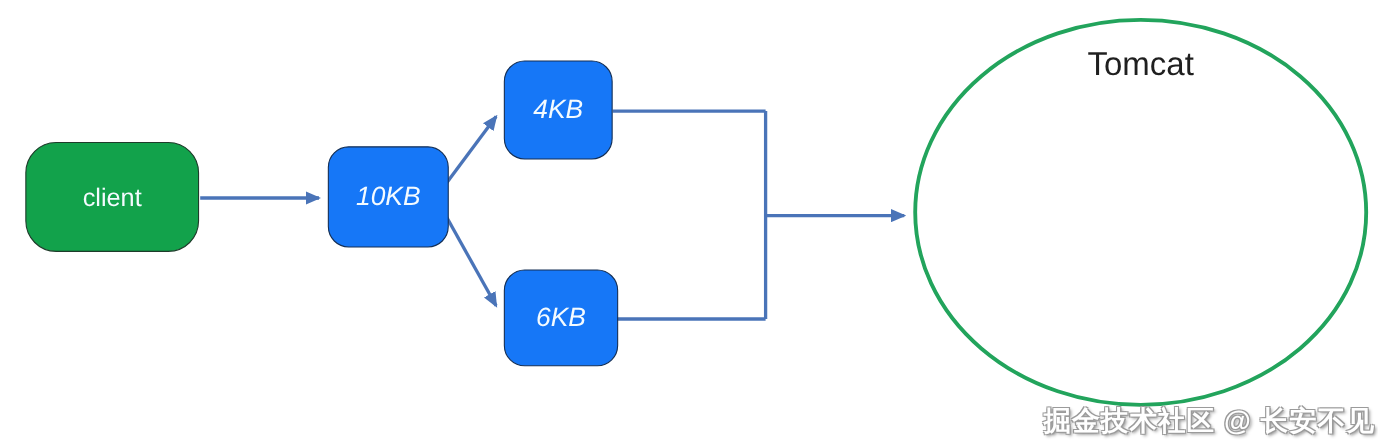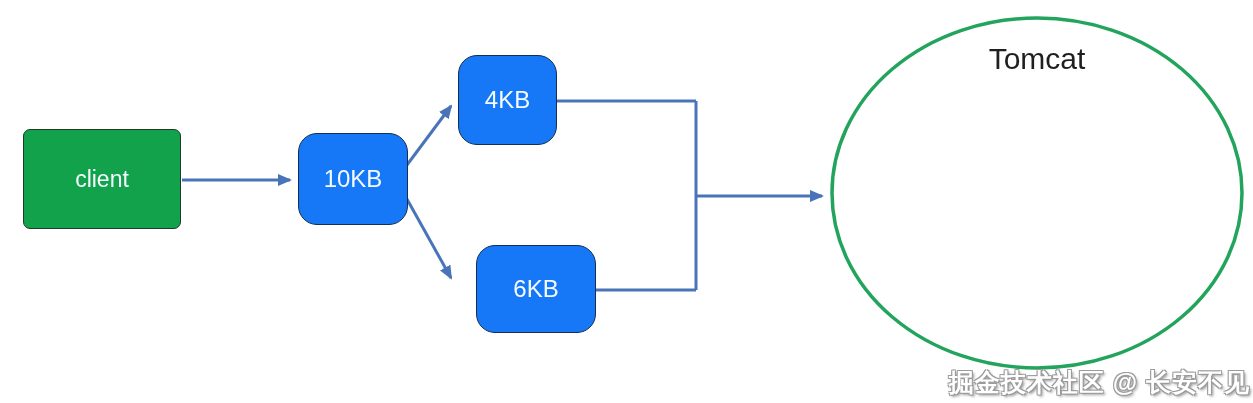--- a/index.html
+++ b/index.html
@@ -43,32 +43,33 @@
     position: absolute;
     display: flex; align-items: center; justify-content: center;
     box-sizing: border-box;
     color: var(--node-text);
     user-select: none;
   }
   .node-client {
     left: 23px; top: 129px; width: 158px; height: 100px;
     background: var(--node-green);
     border: 1.5px solid var(--node-green-border);
-    border-radius: 7px;
+    border-radius: 28px;
     font-size: 23px;
   }
   .node-blue {
     background: var(--node-blue);
     border: 1.5px solid var(--node-blue-border);
     border-radius: 19px;
     font-size: 24px;
+    font-style: italic;
   }
   .node-10kb { left: 298px; top: 133px; width: 110px; height: 92px; }
   .node-4kb  { left: 458px; top: 55px;  width: 99px; height: 90px; }
-  .node-6kb  { left: 476px; top: 245px; width: 120px; height: 88px; }
+  .node-6kb  { left: 458px; top: 245px; width: 104px; height: 88px; }
   .tomcat-label {
     position: absolute;
     left: 967px; top: 42px; width: 140px;
     text-align: center;
     font-size: 30px;
     color: var(--tomcat-text);
   }
   .watermark {
     position: absolute;
     right: 3px; bottom: 4px;

